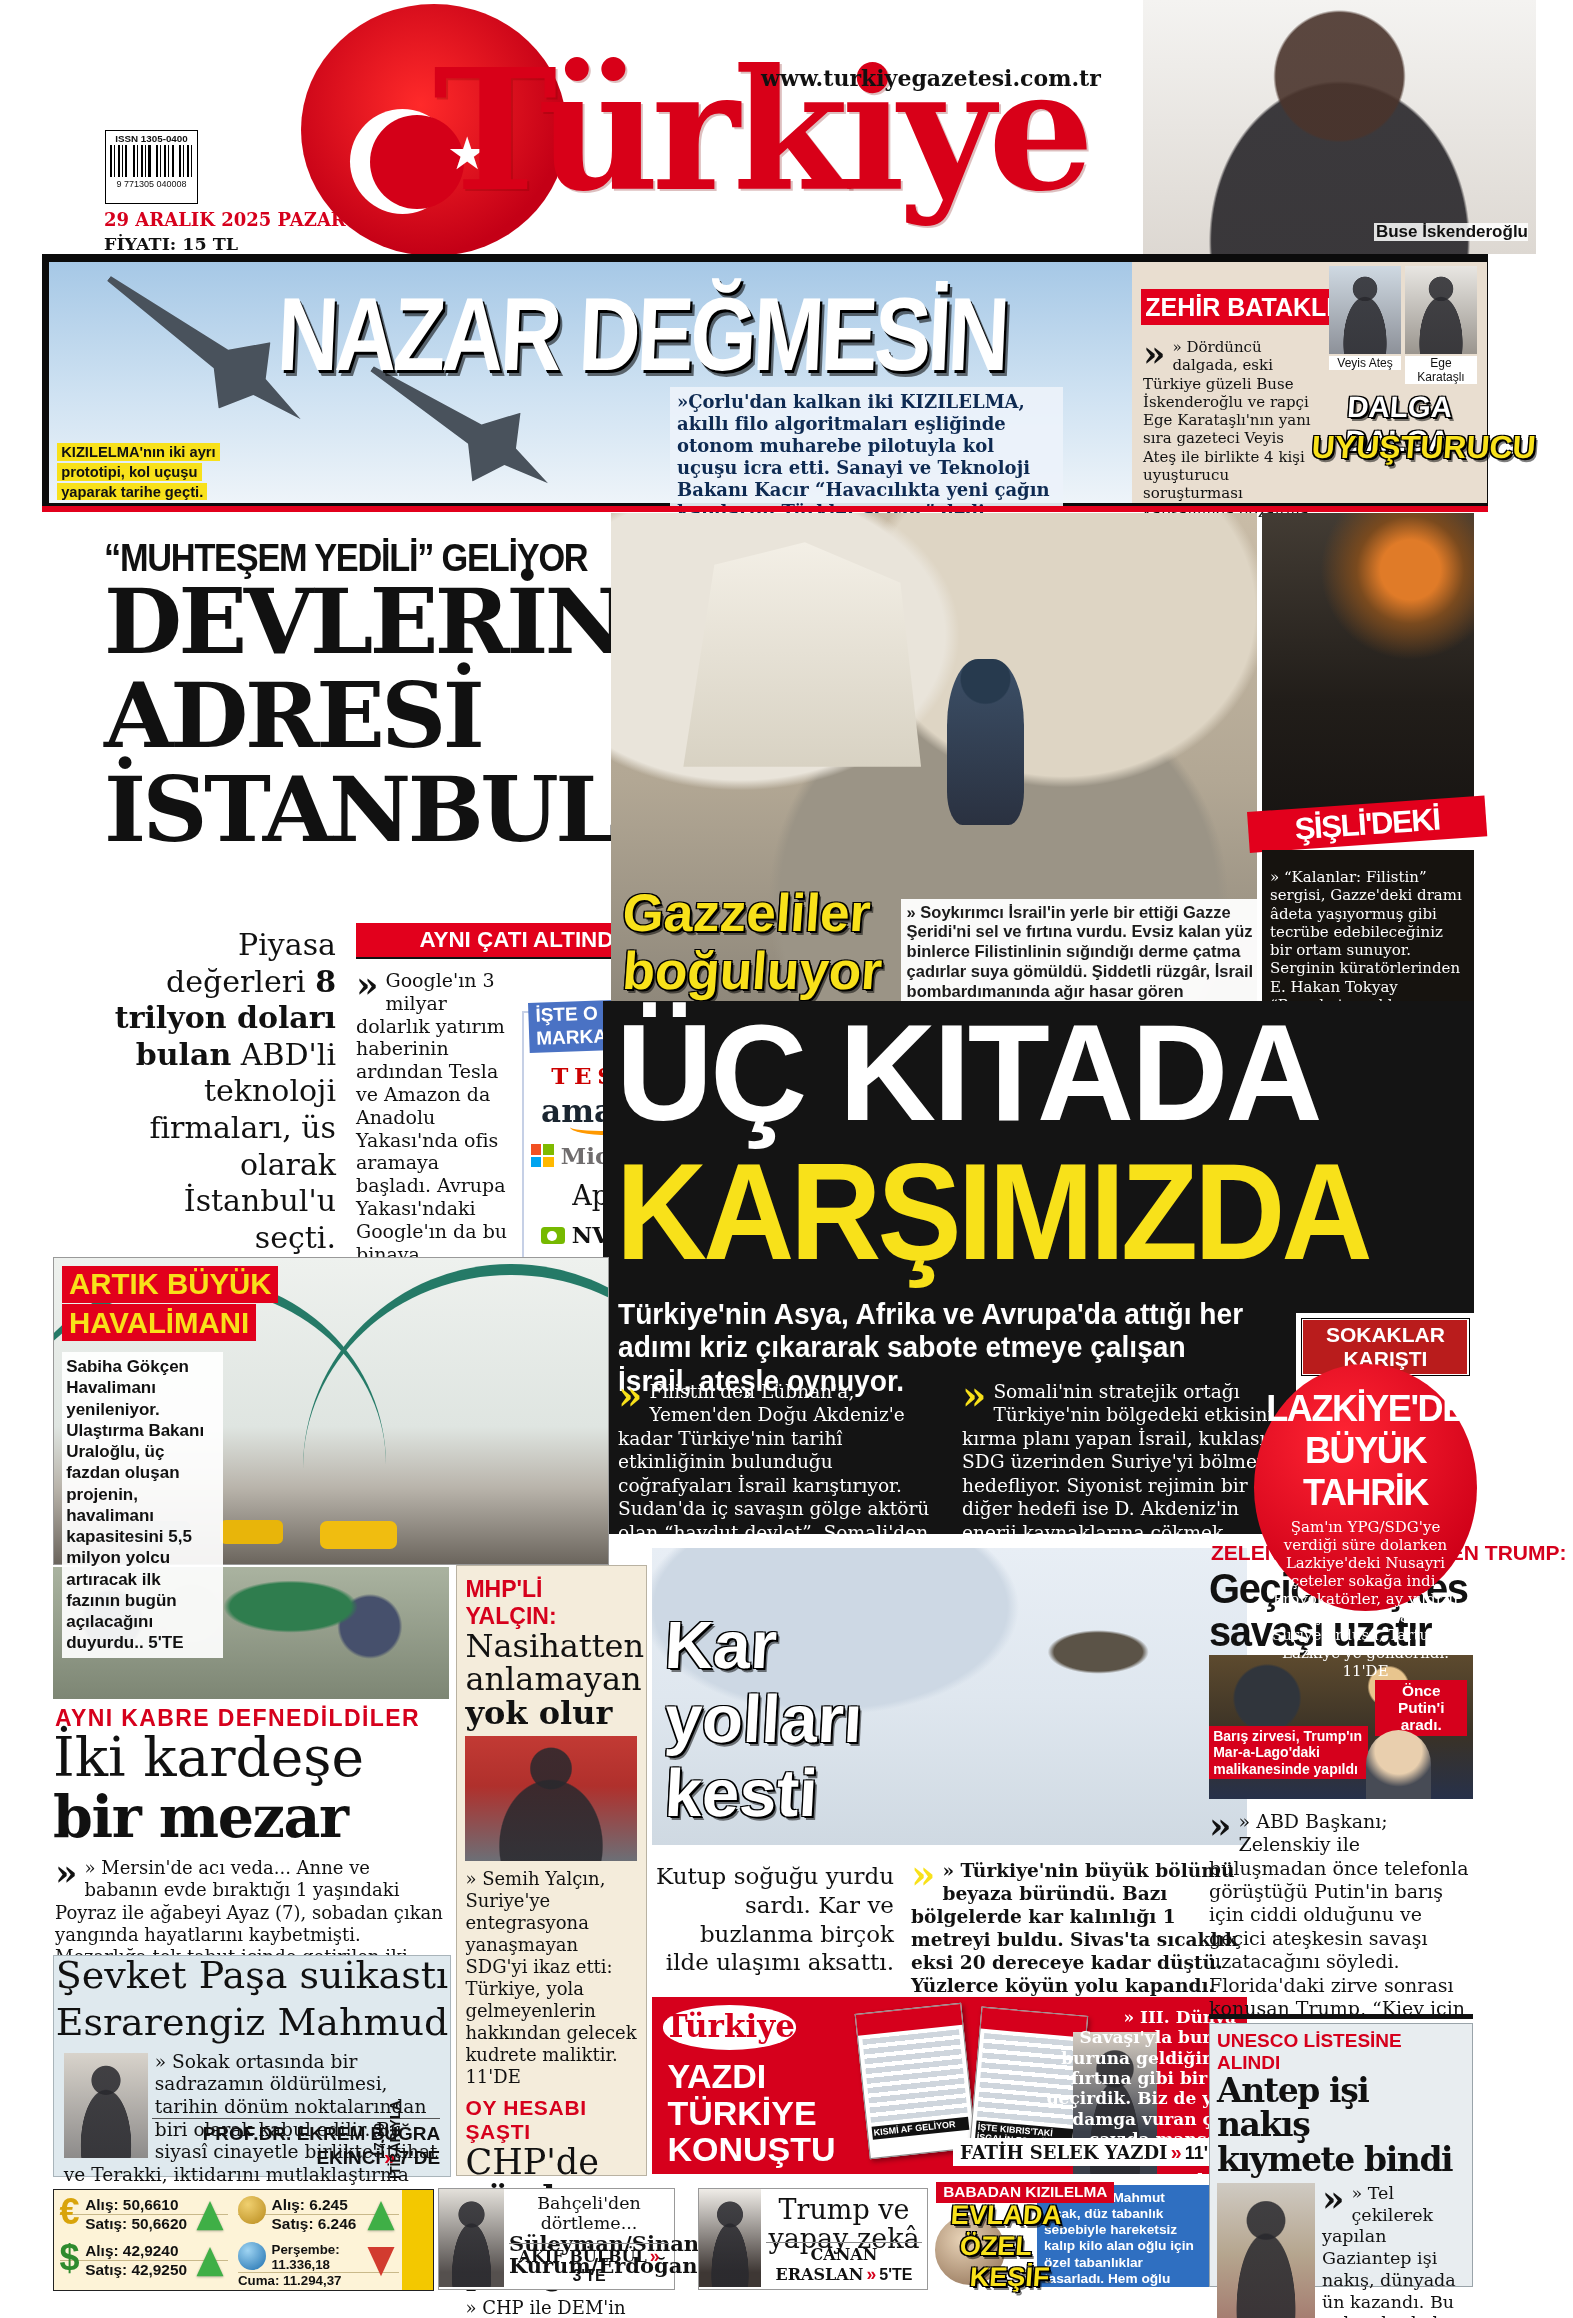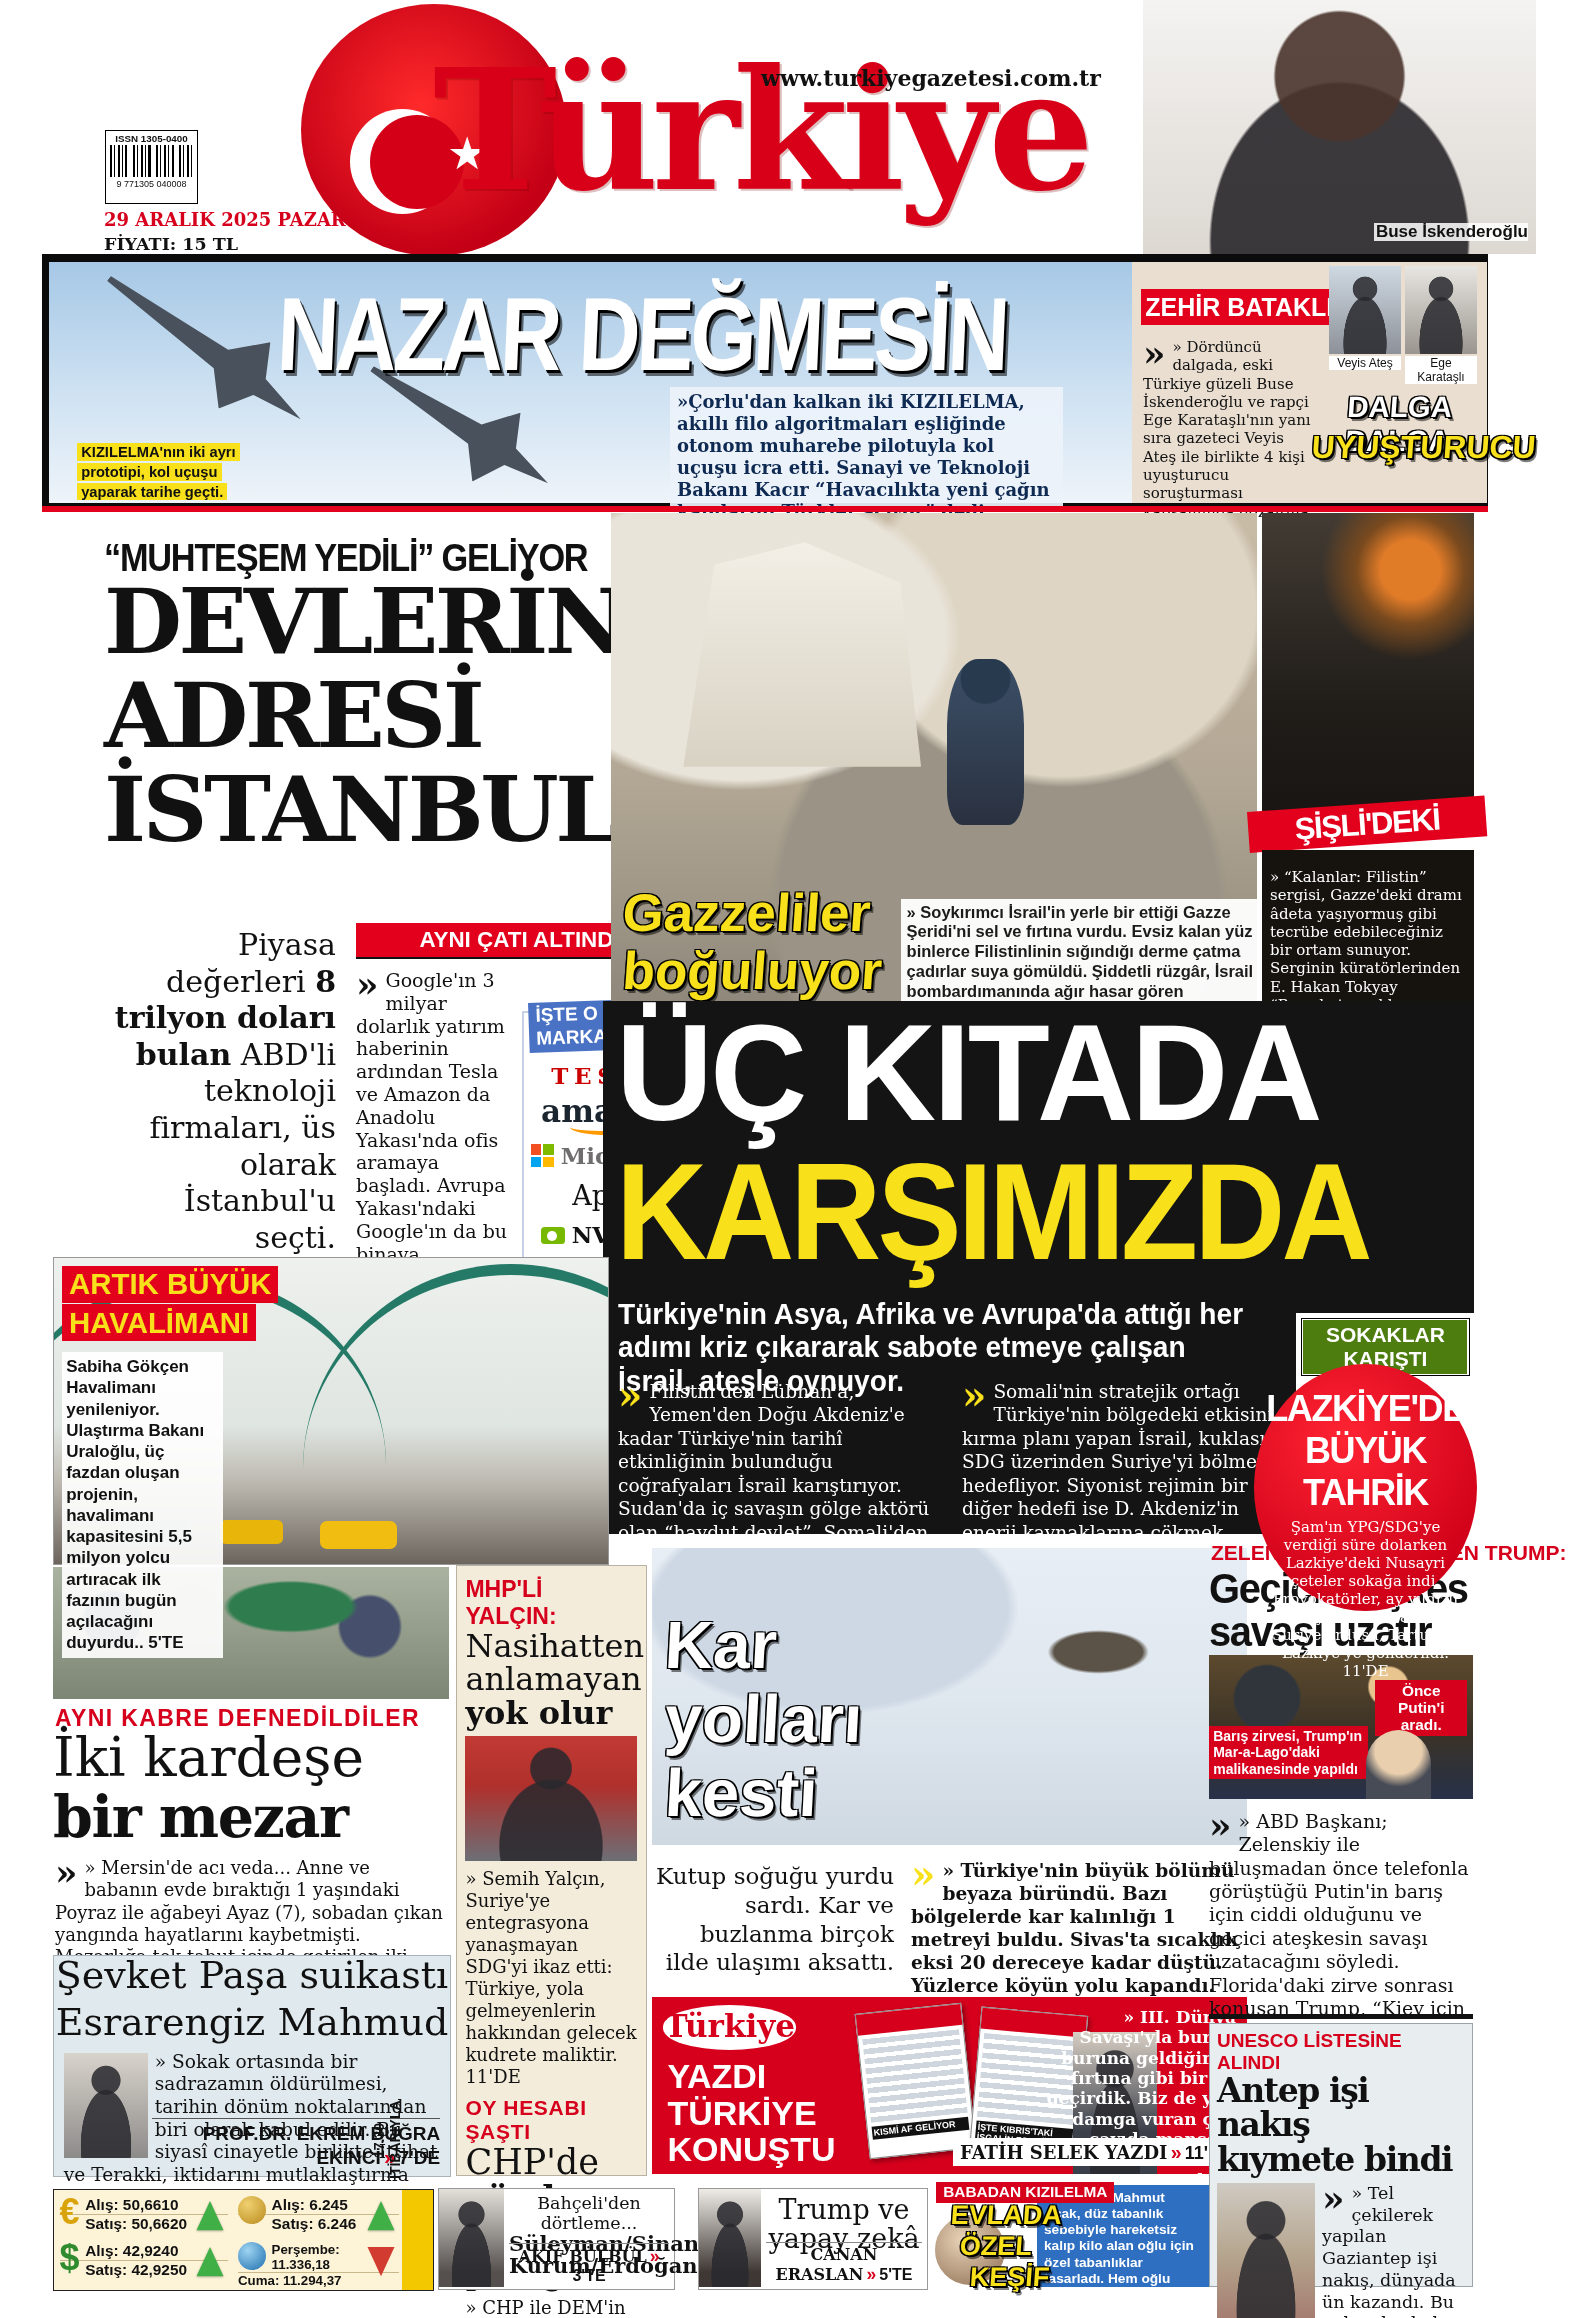--- a/index.html
+++ b/index.html
@@ -79,21 +79,21 @@
   <div class="sil" style="background:radial-gradient(circle at 50% 30%,rgba(74,52,44,.9) 0 24%,transparent 25%),radial-gradient(ellipse at 50% 95%,rgba(40,38,42,.9) 0 46%,transparent 47%);"></div>
 </div>
 <div class="s san b" style="left:1374px;top:223px;width:154px;text-align:right;font-size:17px;background:rgba(255,255,255,.85);line-height:1.05;">Buse İskenderoğlu</div>
 
 <div class="s" style="left:42px;top:254px;width:1446px;height:258px;background:#0b0b0b;"></div>
 <div class="s ph sky" style="left:49px;top:262px;width:1083px;height:241px;">
   <div class="jet" style="left:39px;top:42px;transform:rotate(38deg);"></div>
   <div class="jet" style="left:308px;top:119px;transform:rotate(35deg);width:210px;"></div>
 </div>
 <div class="s cond white shadow3d" style="left:280px;top:275px;font-size:104px;letter-spacing:-4.2px;transform:scaleX(.82) skewX(-3deg);white-space:nowrap;">NAZAR DEĞMESİN</div>
-<div class="s san b caption-hl" style="left:57px;top:443px;width:189px;font-size:14.7px;line-height:1.35;margin-left:20px;">
+<div class="s san b caption-hl" style="left:57px;top:443px;width:189px;font-size:14.7px;line-height:1.35;">
   <span>KIZILELMA'nın iki ayrı prototipi, kol uçuşu yaparak tarihe geçti.</span>
 </div>
 <div class="s ser b bodybox" style="left:670px;top:387px;width:379px;height:112px;font-size:18px;line-height:1.22;padding:4.2px 7px;">»Çorlu'dan kalkan iki KIZILELMA, akıllı filo algoritmaları eşliğinde otonom muharebe pilotuyla kol uçuşu icra etti. Sanayi ve Teknoloji Bakanı Kacır “Havacılıkta yeni çağın kapılarını Türkler açıyor” dedi. 10'DA</div>
 
 <div class="s" style="left:1132px;top:262px;width:355px;height:241px;background:#e9ded0;"></div>
 <div class="s chip cond" style="left:1141px;top:289px;width:223px;height:36px;font-size:25px;text-align:center;line-height:36px;background:#e2001c;">ZEHİR BATAKLIĞI</div>
 <div class="s ser qb" style="left:1143px;top:338px;width:177px;font-size:15px;line-height:1.22;">
   <span>» Dördüncü dalgada, eski Türkiye güzeli Buse İskenderoğlu ve rapçi Ege Karataşlı'nın yanı sıra gazeteci Veyis Ateş ile birlikte 4 kişi uyuşturucu soruşturması kapsamında gözaltına alındı. 3'TE</span>
 </div>
 <div class="s ph" style="left:1329px;top:266px;width:72px;height:88px;background:linear-gradient(180deg,#cfd9e2,#8d9199);">
@@ -183,21 +183,21 @@
 <div class="s ser white qy" style="left:618px;top:1380px;width:317px;font-size:18.6px;line-height:1.26;">
   <span>Filistin'den Lübnan'a, Yemen'den Doğu Akdeniz'e kadar Türkiye'nin tarihî etkinliğinin bulunduğu coğrafyaları İsrail karıştırıyor. Sudan'da iç savaşın gölge aktörü olan “haydut devlet”, Somali'den ayrılarak bağımsızlığını ilan eden Somaliland'ı tanıyıp ‘Afrika Boynuzu'nu kaosa sürüklemek istiyor.</span>
 </div>
 <div class="s ser white qy" style="left:962px;top:1380px;width:317px;font-size:18.6px;line-height:1.26;">
   <span>Somali'nin stratejik ortağı Türkiye'nin bölgedeki etkisini kırma planı yapan İsrail, kuklası SDG üzerinden Suriye'yi bölmeyi hedefliyor. Siyonist rejimin bir diğer hedefi ise D. Akdeniz'in enerji kaynaklarına çökmek. Bunun için Lübnan'ı, Rumlarla “deniz yetki alanı” anlaşmasına zorluyorlar.</span>
   <span class="cond" style="font-size:17px;">YEŞİM ERASLAN 10'DA</span>
 </div>
 
 <div class="s" style="left:1296px;top:1313px;width:178px;height:224px;background:#fff;z-index:2;"></div>
 <div class="s" style="left:1301px;top:1318px;width:164px;border:1.4px solid #000;padding:1.4px;z-index:3;">
-  <div class="cond white" style="background:#4d7c0f;text-align:center;font-size:21px;padding:2.8px 0;">SOKAKLAR KARIŞTI</div>
+  <div class="cond white" style="background:#b91c1c;text-align:center;font-size:21px;padding:2.8px 0;">SOKAKLAR KARIŞTI</div>
 </div>
 <div class="s" style="left:1254px;top:1364px;width:223px;height:247px;border-radius:50%;background:radial-gradient(circle at 40% 30%,#ff2433,#cf0018 75%);z-index:3;text-align:center;">
   <div class="cond white" style="font-size:36px;margin-top:24px;letter-spacing:-1.4px;">LAZKİYE'DE</div>
   <div class="cond white" style="font-size:36px;letter-spacing:-1.4px;">BÜYÜK TAHRİK</div>
   <div class="ser white" style="font-size:15px;line-height:1.2;padding:4.2px 18px 0;">Şam'ın YPG/SDG'ye verdiği süre dolarken Lazkiye'deki Nusayri çeteler sokağa indi. Provokatörler, ay yıldızlı bayrağımızı yaktı. Suriye ordusu, Tartus ve Lazkiye'ye gönderildi. 11'DE</div>
 </div>
 
 <div class="s ph" style="left:53px;top:1257px;width:554px;height:306px;border:0.7px solid #999;background:linear-gradient(180deg,#eef1ee 0%,#dfe5e1 55%,#b9b4ab 75%,#6b655d 100%);">
   <div class="arcroof" style="left:-10%;top:6%;width:70%;height:120%;"></div>
   <div class="arcroof" style="left:45%;top:2%;width:75%;height:130%;"></div>

